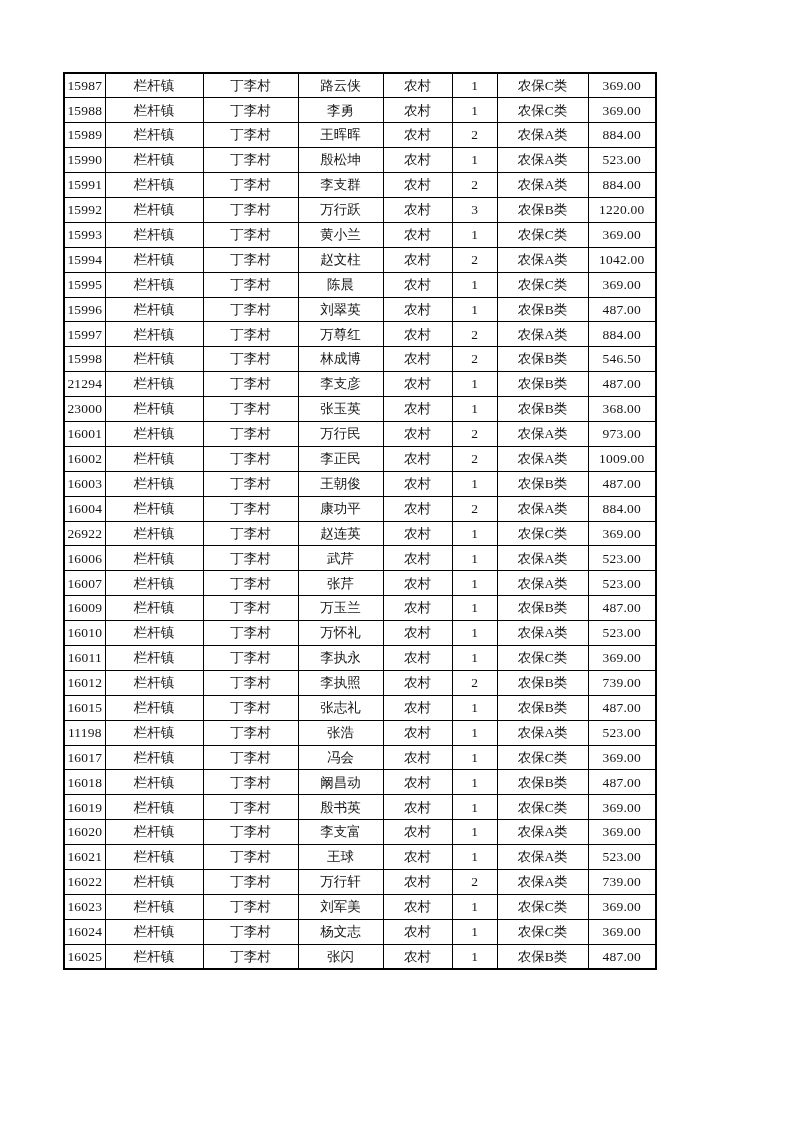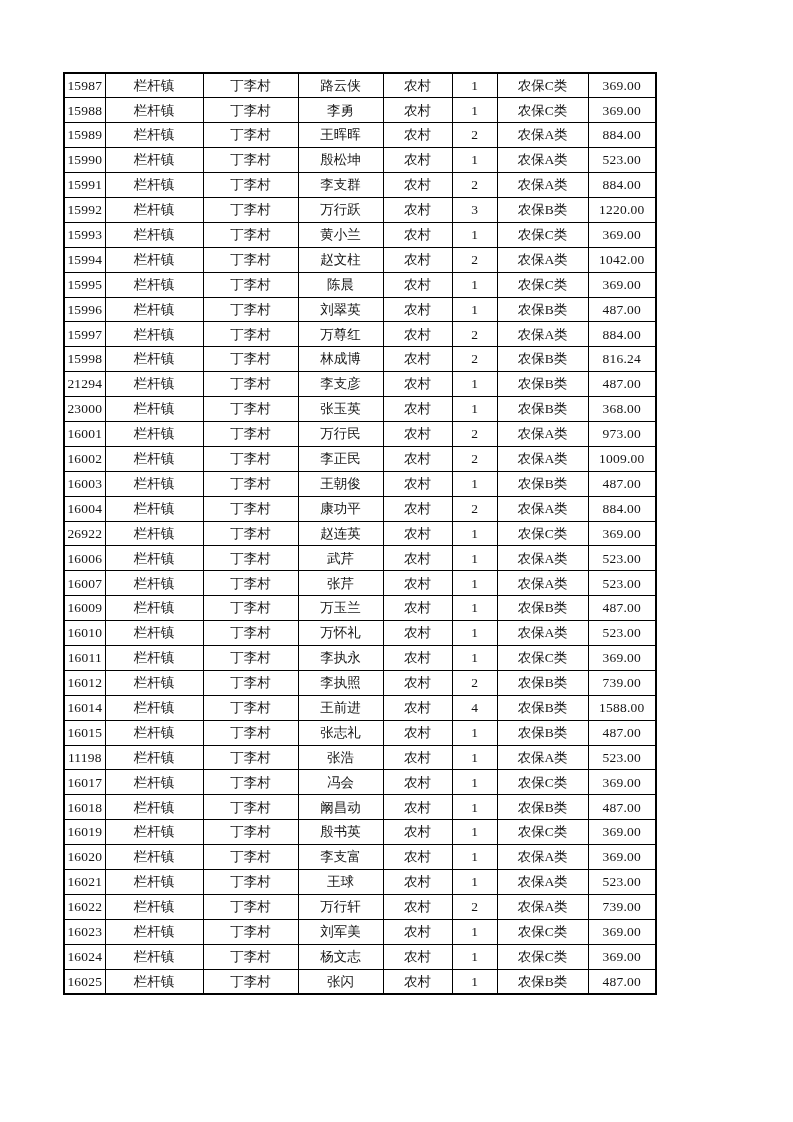--- a/index.html
+++ b/index.html
@@ -175,21 +175,21 @@
     <td class="col-amount">884.00</td>
   </tr>
         <tr>
     <td class="col-serial">15998</td>
     <td class="col-town">栏杆镇</td>
     <td class="col-village">丁李村</td>
     <td class="col-name">林成博</td>
     <td class="col-residence">农村</td>
     <td class="col-count">2</td>
     <td class="col-category">农保B类</td>
-    <td class="col-amount">816.24</td>
+    <td class="col-amount">546.50</td>
   </tr>
         <tr>
     <td class="col-serial">21294</td>
     <td class="col-town">栏杆镇</td>
     <td class="col-village">丁李村</td>
     <td class="col-name">李支彦</td>
     <td class="col-residence">农村</td>
     <td class="col-count">1</td>
     <td class="col-category">农保B类</td>
     <td class="col-amount">487.00</td>
@@ -306,30 +306,20 @@
   </tr>
         <tr>
     <td class="col-serial">16012</td>
     <td class="col-town">栏杆镇</td>
     <td class="col-village">丁李村</td>
     <td class="col-name">李执照</td>
     <td class="col-residence">农村</td>
     <td class="col-count">2</td>
     <td class="col-category">农保B类</td>
     <td class="col-amount">739.00</td>
-  </tr>
-        <tr>
-    <td class="col-serial">16014</td>
-    <td class="col-town">栏杆镇</td>
-    <td class="col-village">丁李村</td>
-    <td class="col-name">王前进</td>
-    <td class="col-residence">农村</td>
-    <td class="col-count">4</td>
-    <td class="col-category">农保B类</td>
-    <td class="col-amount">1588.00</td>
   </tr>
         <tr>
     <td class="col-serial">16015</td>
     <td class="col-town">栏杆镇</td>
     <td class="col-village">丁李村</td>
     <td class="col-name">张志礼</td>
     <td class="col-residence">农村</td>
     <td class="col-count">1</td>
     <td class="col-category">农保B类</td>
     <td class="col-amount">487.00</td>

